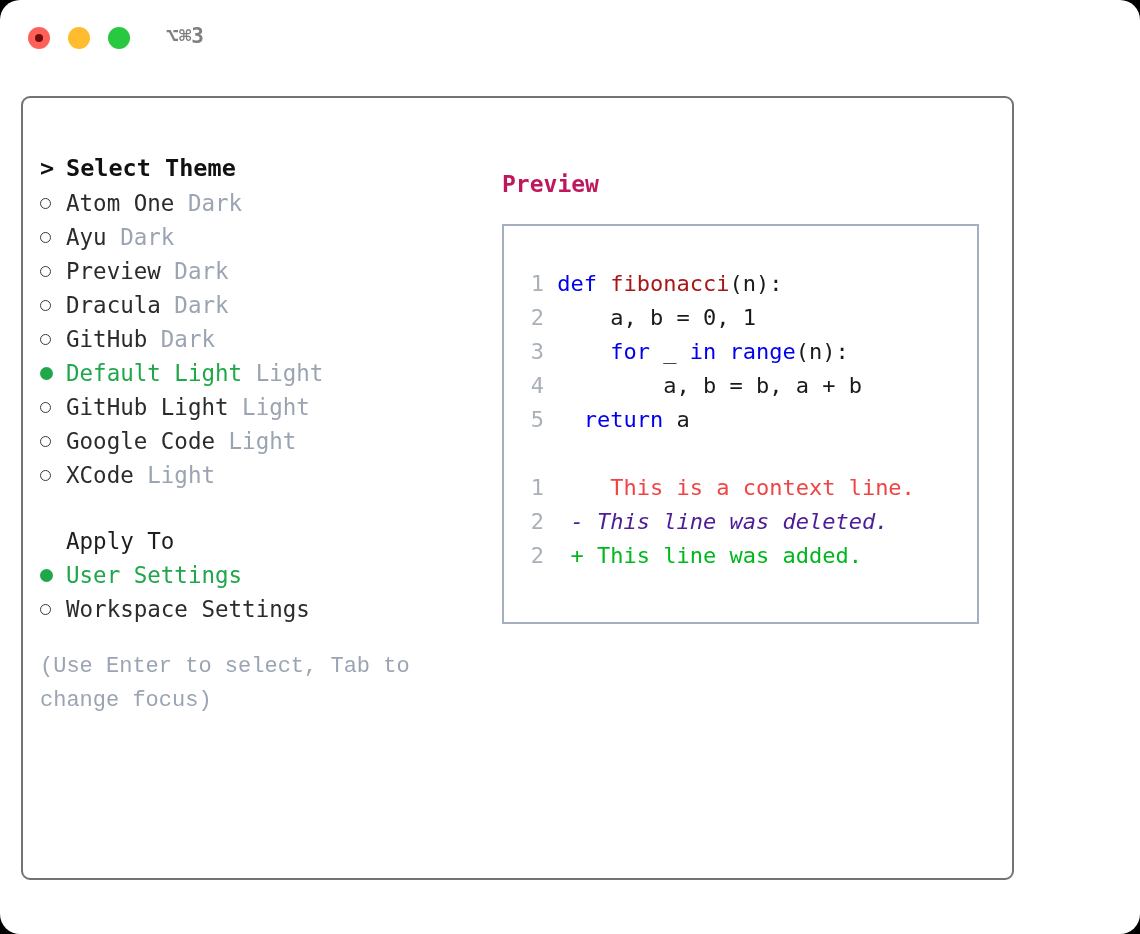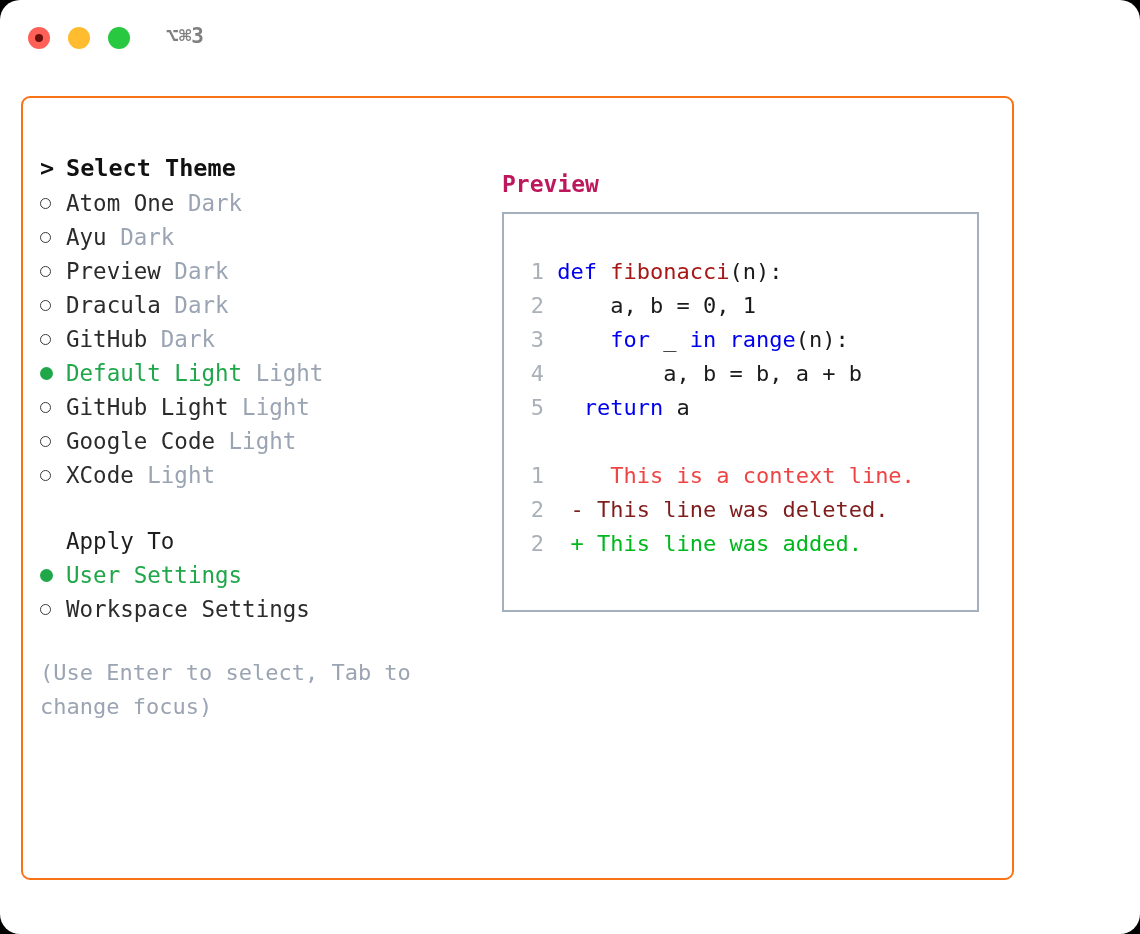--- a/index.html
+++ b/index.html
@@ -60,21 +60,21 @@
     white-space: nowrap;
   }
 
   
   #panel {
     position: absolute;
     left: 21px;
     top: 96px;
     width: 993px;
     height: 784px;
-    border: 2px solid #f97316;
+    border: 2px solid #737373;
     border-radius: 9px;
     box-sizing: border-box;
     background: #ffffff;
   }
 
   
   #left-col {
     position: absolute;
     left: 17px;
     top: 52px;
@@ -133,44 +133,45 @@
     height: 34px;
     line-height: 34px;
     font-size: 22.5px;
     color: #1d1d1d;
     padding-left: 26px;
     white-space: nowrap;
   }
   #apply-section { margin-top: 32px; }
 
   #hint {
-    margin-top: 30px;
+    margin-top: 24px;
     font-size: 22px;
     line-height: 34px;
     color: #9aa4b2;
     width: 400px;
+    font-family: Liberation Mono, monospace;
   }
 
   
   #right-col {
     position: absolute;
     left: 479px;
     top: 52px;
     width: 490px;
   }
   #preview-title {
     font-size: 23px;
     font-weight: bold;
     color: #be185d;
     height: 36px;
     line-height: 36px;
     margin-top: 16px;
   }
   #preview-box {
-    margin-top: 10px;
+    margin-top: 22px;
     width: 477px;
     height: 400px;
     border: 2px solid #a5b0bf;
     box-sizing: border-box;
     background: #ffffff;
     position: relative;
     padding-left: 42px;
   }
   #code {
     position: absolute;
@@ -185,21 +186,21 @@
     display: inline-block;
     width: 26px;
     text-align: right;
     color: #a9b0b8;
   }
   .kw  { color: #0000ee; }
   .fn  { color: #a81616; }
   .pl  { color: #1a1a1a; }
   .blank { height: 34px; }
   .d-ctx { color: #ef4444; }
-  .d-del { color: #7f1d1d; }
+  .d-del { color: #4c1d95; font-style: italic; }
   .d-add { color: #00b81d; text-align: center; }
 </style>
 </head>
 <body>
 
 <div id="window">
 
   <div id="titlebar">
     <div class="dot" id="dot-close">
       <span class="inner-dot"></span>

